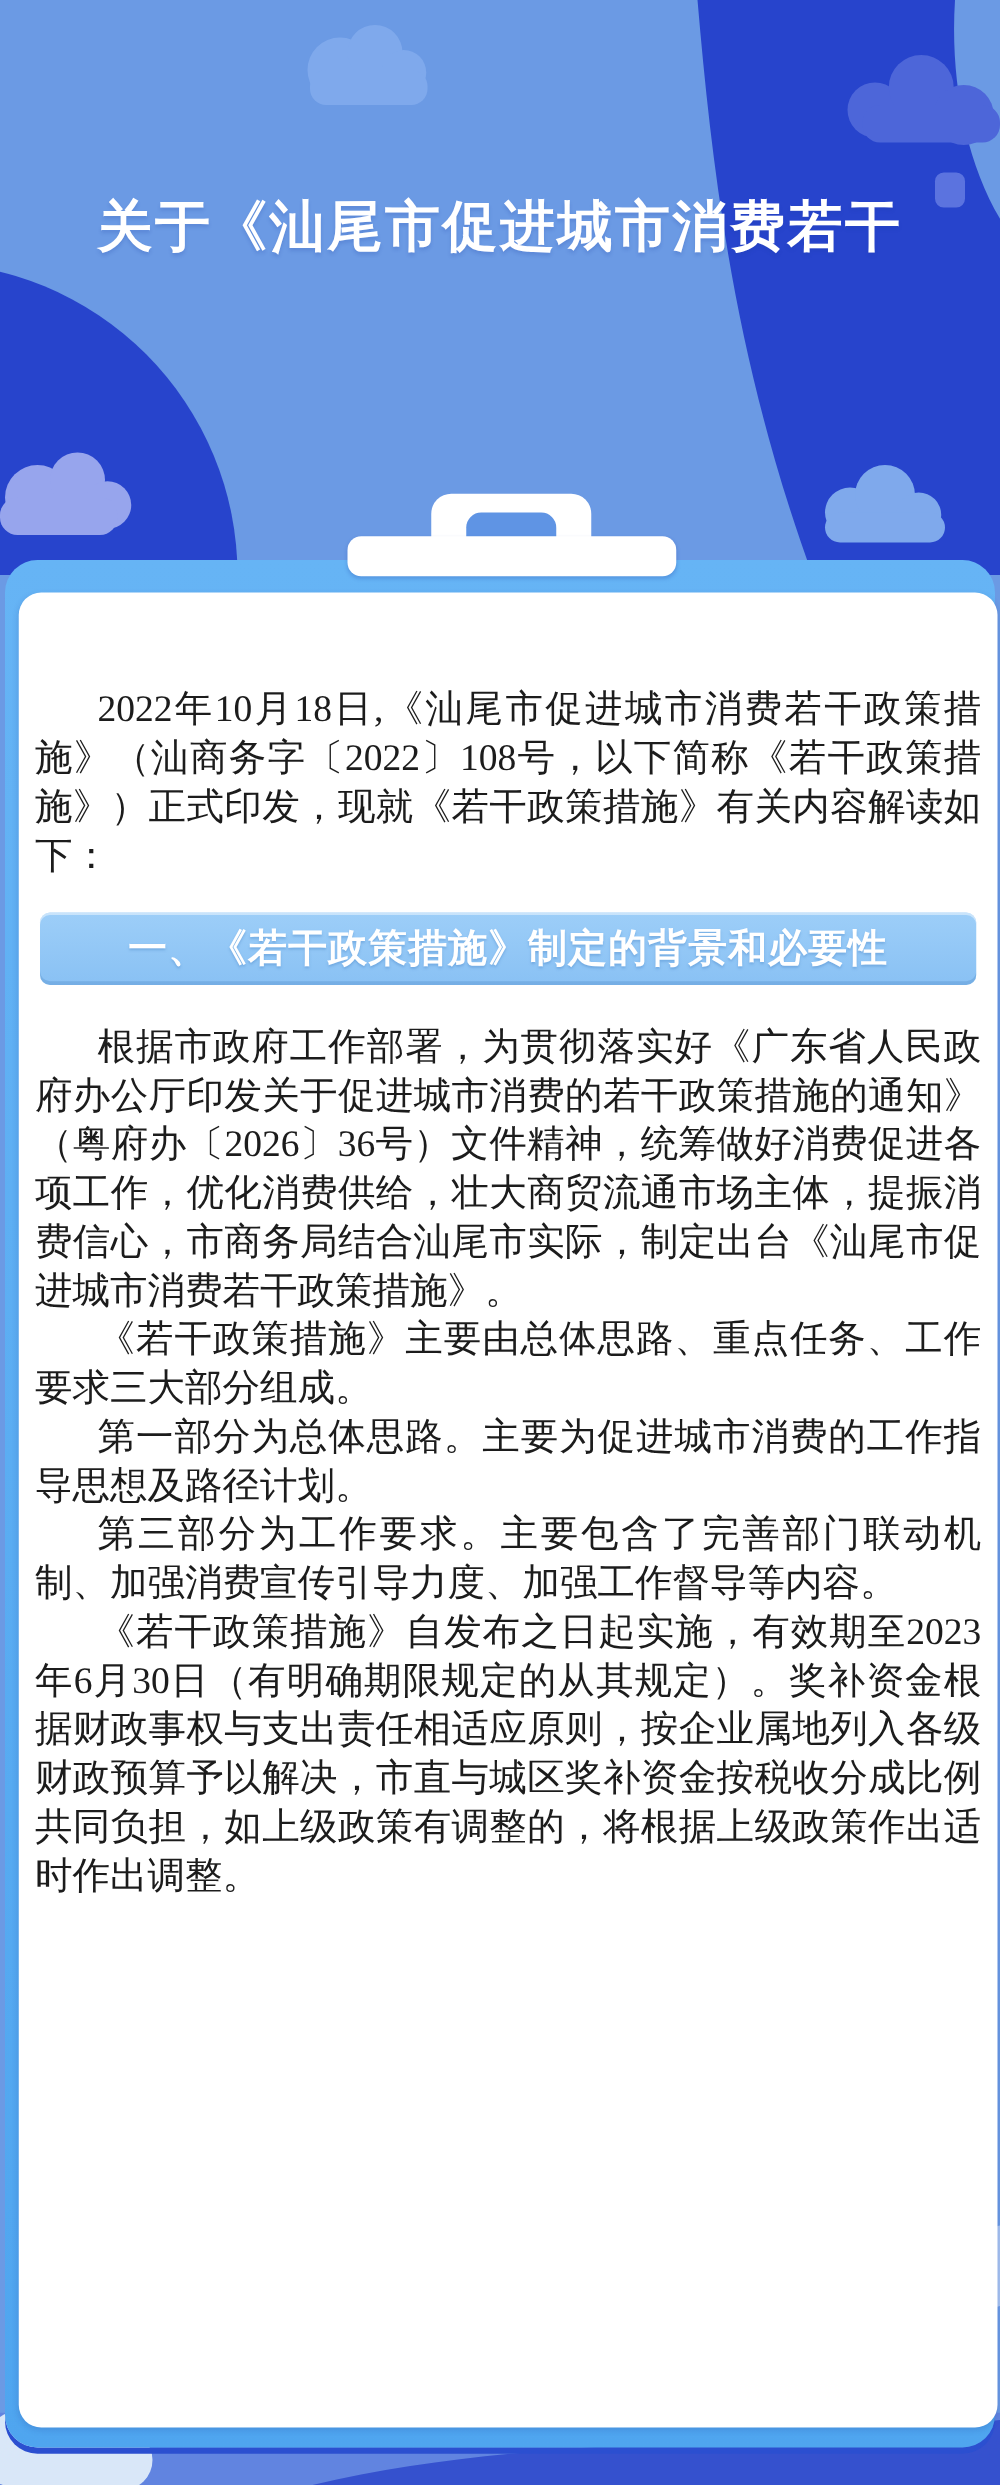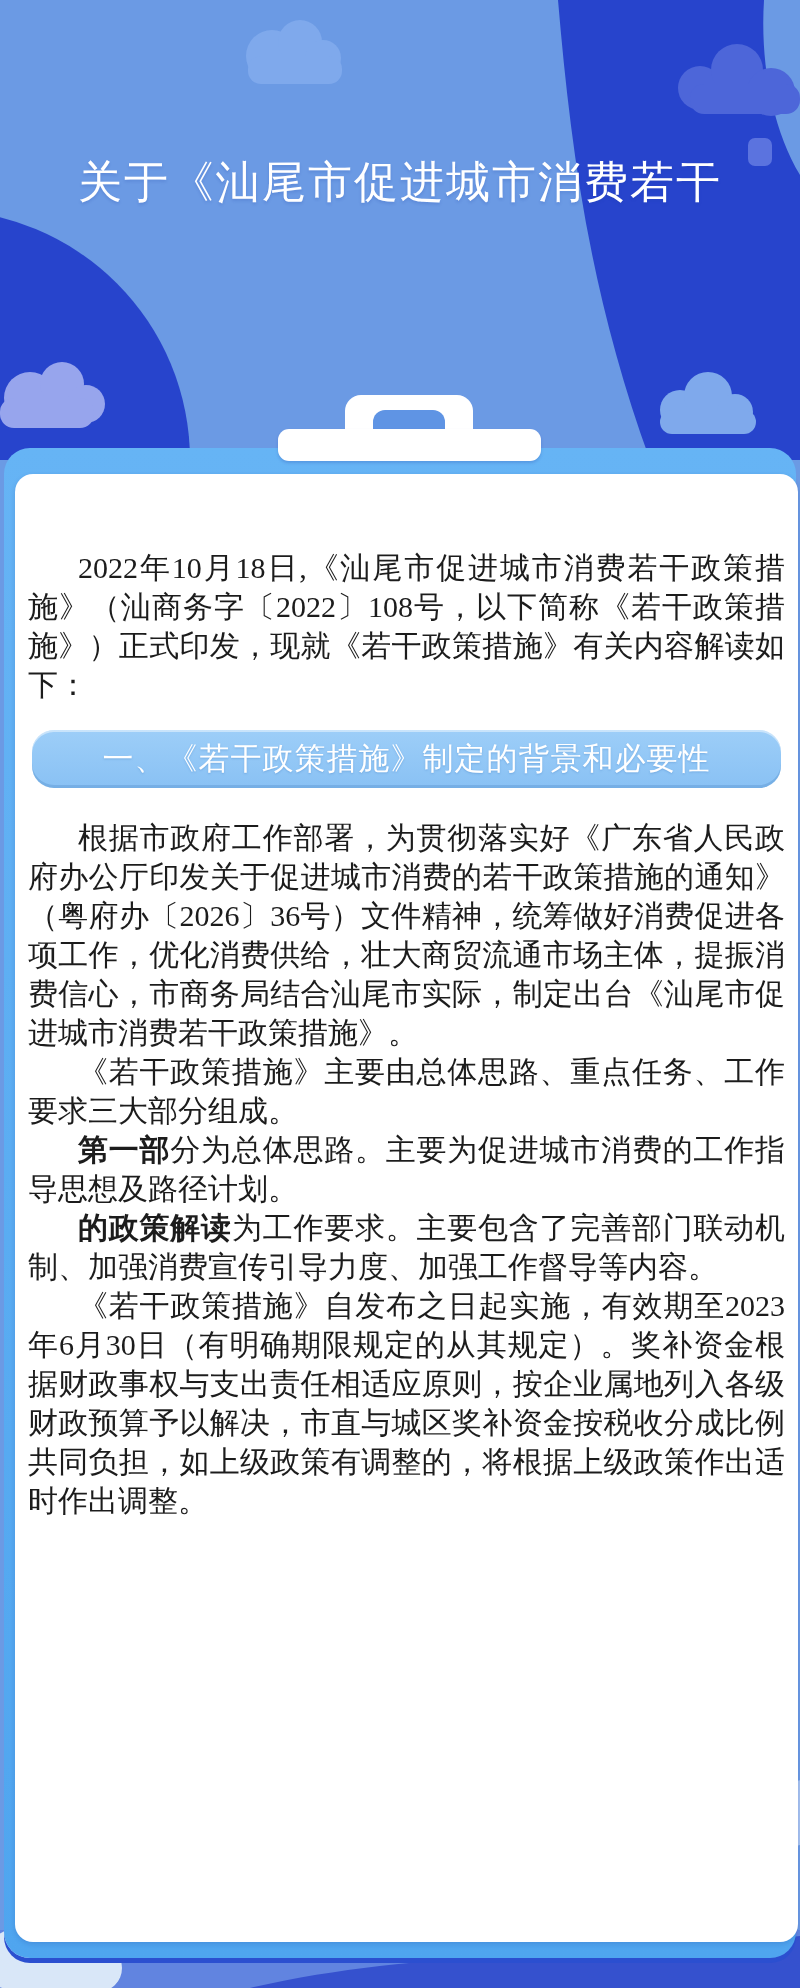--- a/index.html
+++ b/index.html
@@ -11,21 +11,21 @@
     font-family:"Liberation Serif", serif;
   }
   .decor{position:absolute;left:0;top:0;z-index:1;}
   .decor-bottom{position:absolute;left:0;top:1930px;z-index:1;}
   
   .title{
     position:absolute;top:150px;left:0;width:800px;
     z-index:3;text-align:center;
     color:#ffffff;
     font-family:"Liberation Sans", sans-serif;
-    font-weight:400;font-size:44px;line-height:63px;letter-spacing:2px;
+    font-weight:700;font-size:44px;line-height:63px;letter-spacing:2px;
     text-shadow:0 2px 3px rgba(30,60,160,.18);
   }
   
   .clip-tab{
     position:absolute;left:345px;top:395px;width:128px;height:58px;
     background:#ffffff;border-radius:16px;z-index:6;
   }
   .clip-hole{
     position:absolute;left:28px;top:15px;width:72px;height:43px;
     background:#5F94E4;border-radius:12px 12px 0 0;
@@ -51,28 +51,28 @@
   
   .article{
     position:absolute;left:0;top:0;width:100%;height:100%;
     padding:74px 13px 0 13px;box-sizing:border-box;
     color:#1C1C1C;
   }
   .article p{
     margin:0;font-size:30px;line-height:39px;
     text-align:justify;text-indent:50px;
   }
-  .article p .lead{font-weight:bold;}
+  .article p .lead{font-weight:normal;}
   .banner{
     margin:26px 4px 30px 4px;height:58px;
     background:linear-gradient(180deg,#9DCEF8 0%,#89C1F4 100%);
-    border-radius:22px;
+    border-radius:8px;
     box-shadow:inset 0 -3px 0 rgba(80,140,200,.35), inset 0 2px 0 rgba(255,255,255,.45);
     display:flex;align-items:center;justify-content:center;
-    color:#ffffff;font-weight:normal;font-size:31px;letter-spacing:1px;
+    color:#ffffff;font-weight:bold;font-size:31px;letter-spacing:1px;
     text-shadow:0 1px 2px rgba(60,120,190,.35);
   }
 </style>
 </head>
 <body>
 
 <div class="page">
 
   <svg class="decor" width="800" height="460" viewBox="0 0 800 460">
 
@@ -148,20 +148,20 @@
         </div>
 
       <p><span class="lead"></span><span>根据市政府工作部署，为贯彻落实好《广东省人民政府办公厅印发关于促进城市消费的若干政策措施的通知》（粤府办〔2026〕36号）文件精神，统筹做好消费促进各项工作，优化消费供给，壮大商贸流通市场主体，提振消费信心，市商务局结合汕尾市实际，制定出台《汕尾市促进城市消费若干政策措施》。</span></p>
 
 
       <p><span class="lead"></span><span>《若干政策措施》主要由总体思路、重点任务、工作要求三大部分组成。</span></p>
 
       <p><span class="lead">第一部</span><span>分为总体思路。主要为促进城市消费的工作指导思想及路径计划。</span></p>
 
 
-      <p><span class="lead">的政策解读</span><span>为工作要求。主要包含了完善部门联动机制、加强消费宣传引导力度、加强工作督导等内容。</span></p>
+      <p><span class="lead">第三部分</span><span>为工作要求。主要包含了完善部门联动机制、加强消费宣传引导力度、加强工作督导等内容。</span></p>
 
 
       <p><span class="lead"></span><span>《若干政策措施》自发布之日起实施，有效期至2023年6月30日（有明确期限规定的从其规定）。奖补资金根据财政事权与支出责任相适应原则，按企业属地列入各级财政预算予以解决，市直与城区奖补资金按税收分成比例共同负担，如上级政策有调整的，将根据上级政策作出适时作出调整。</span></p>
 
     </div>
   </div>
 </div>
 
 </body></html>

